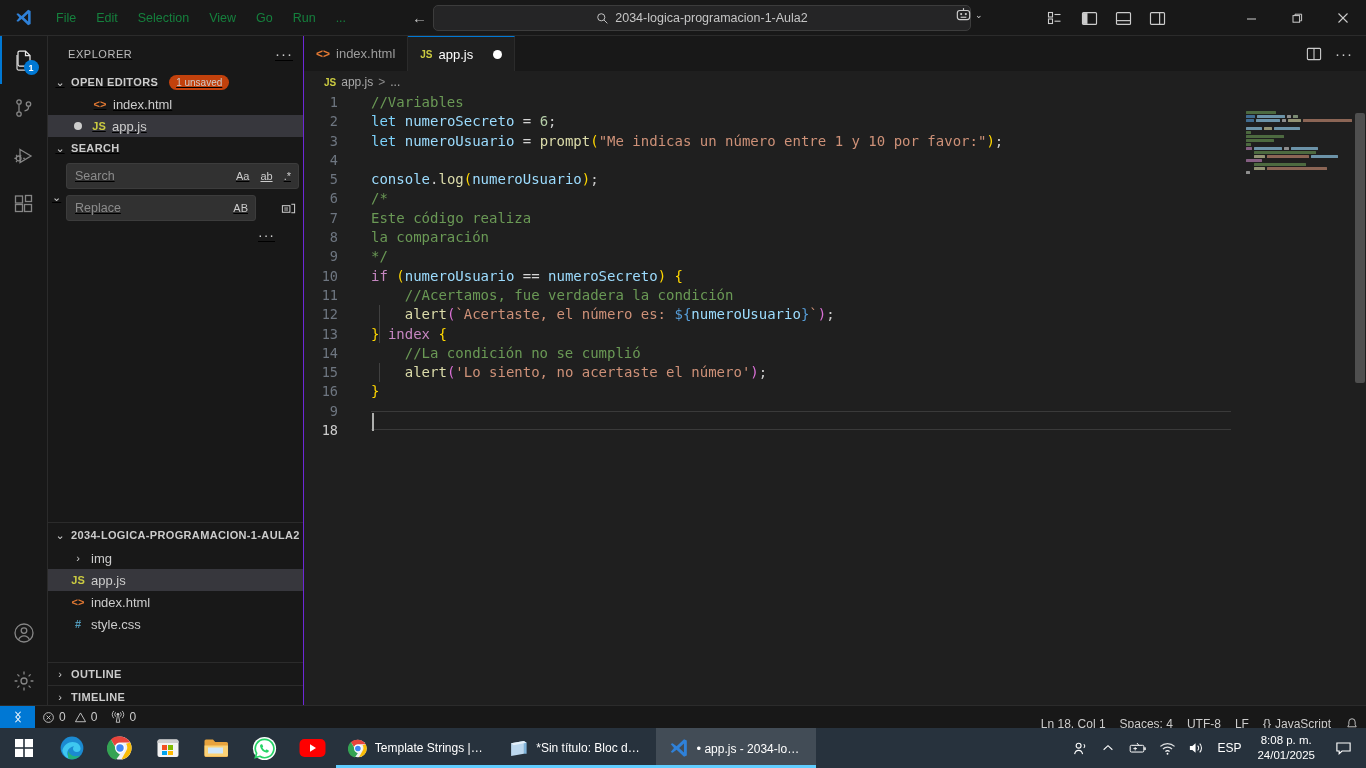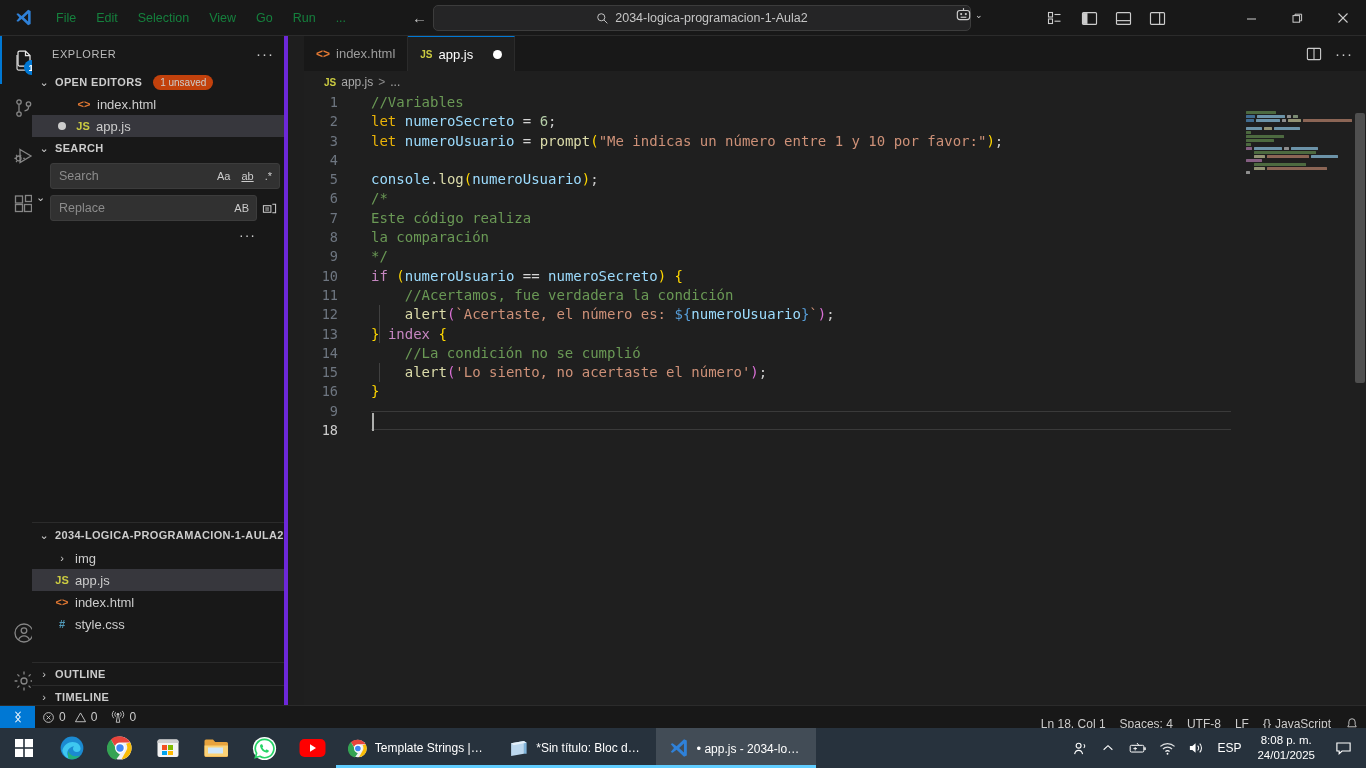--- a/index.html
+++ b/index.html
@@ -62,22 +62,22 @@
   }
   .act-badge {
     position: absolute; right: 9px; bottom: 9px; background: #0078d4; color: #fff;
     font-size: 9px; min-width: 15px; height: 15px; border-radius: 8px;
     display: flex; align-items: center; justify-content: center; font-weight: 600;
   }
   .act-bottom { margin-top: auto; }
 
   
   .sidebar {
-    position: absolute; left: 32px; top: 36px; width: 256px; height: 669px;
-    background: #181818; border-right: 4px solid #6d28d9; overflow: hidden;
+    position: absolute; left: 48px; top: 36px; width: 256px; height: 669px;
+    background: #181818; border-right: 1px solid #6d28d9; overflow: hidden; text-decoration: underline;
   }
   .sb-title {
     height: 35px; display: flex; align-items: center; justify-content: space-between;
     padding: 0 10px 0 20px;
   }
   .sb-title span.t { color: #bbbbbb; font-size: 11px; letter-spacing: .55px; }
   .sb-title span.dots { color: #cccccc; font-size: 15px; letter-spacing: 1px; }
   .section-hdr {
     height: 22px; display: flex; align-items: center; gap: 3px; padding-left: 4px;
     cursor: pointer;
@@ -103,21 +103,21 @@
   .search-chev { color: #cccccc; font-size: 11px; width: 14px; padding-top: 28px; margin-left: -14px;}
   .search-fields { flex: 1; }
   .sfield {
     height: 26px; background: #313131; border: 1px solid #3c3c3c; border-radius: 3px;
     display: flex; align-items: center; padding: 0 4px 0 8px; margin-bottom: 6px;
     position: relative;
   }
   .sfield .ph { color: #8c8c8c; font-size: 12.5px; flex: 1; }
   .sfield .acts { display: flex; gap: 5px; align-items: center; }
   .sfield .acts span { color: #cccccc; font-size: 11px; padding: 1px 3px; border-radius: 3px; }
-  .replace-row { display: flex; align-items: flex-start; gap: 1px; }
+  .replace-row { display: flex; align-items: flex-start; gap: 21px; }
   .replace-row .sfield { flex: 1; }
   .replace-btn { width: 22px; height: 26px; display: flex; align-items: center; justify-content: center; color: #cccccc;}
   .search-more { text-align: right; color: #cccccc; font-size: 14px; padding-right: 24px; letter-spacing: 1px; }
 
   .spacer-sect { border-top: 1px solid #2b2b2b; }
 
   
   .editor-area {
     position: absolute; left: 304px; top: 36px; width: 1062px; height: 669px;
     background: #1f1f1f;
@@ -149,21 +149,21 @@
     font-size: 14px; line-height: 19.3px;
   }
   .cl { height: 19.3px; display: flex; white-space: pre; }
   .ln {
     width: 50px; text-align: right; padding-right: 16px; color: #6e7681;
     font-size: 13.6px; user-select: none;
   }
   .ln.cur { color: #cccccc; }
   .src { padding-left: 17px; }
   .tok-c  { color: #6a9955; }  
-  .tok-kw { color: #eab308; }  
+  .tok-kw { color: #7dd3fc; }  
   .tok-ctl{ color: #c586c0; }  
   .tok-id { color: #9cdcfe; }  
   .tok-fn { color: #dcdcaa; }  
   .tok-s  { color: #ce9178; }  
   .tok-n  { color: #b5cea8; }  
   .tok-p  { color: #cccccc; }  
   .tok-op { color: #d4d4d4; }
   .tok-b1 { color: #ffd700; }
   .tok-b2 { color: #da70d6; }
   .tok-tpl{ color: #569cd6; }

